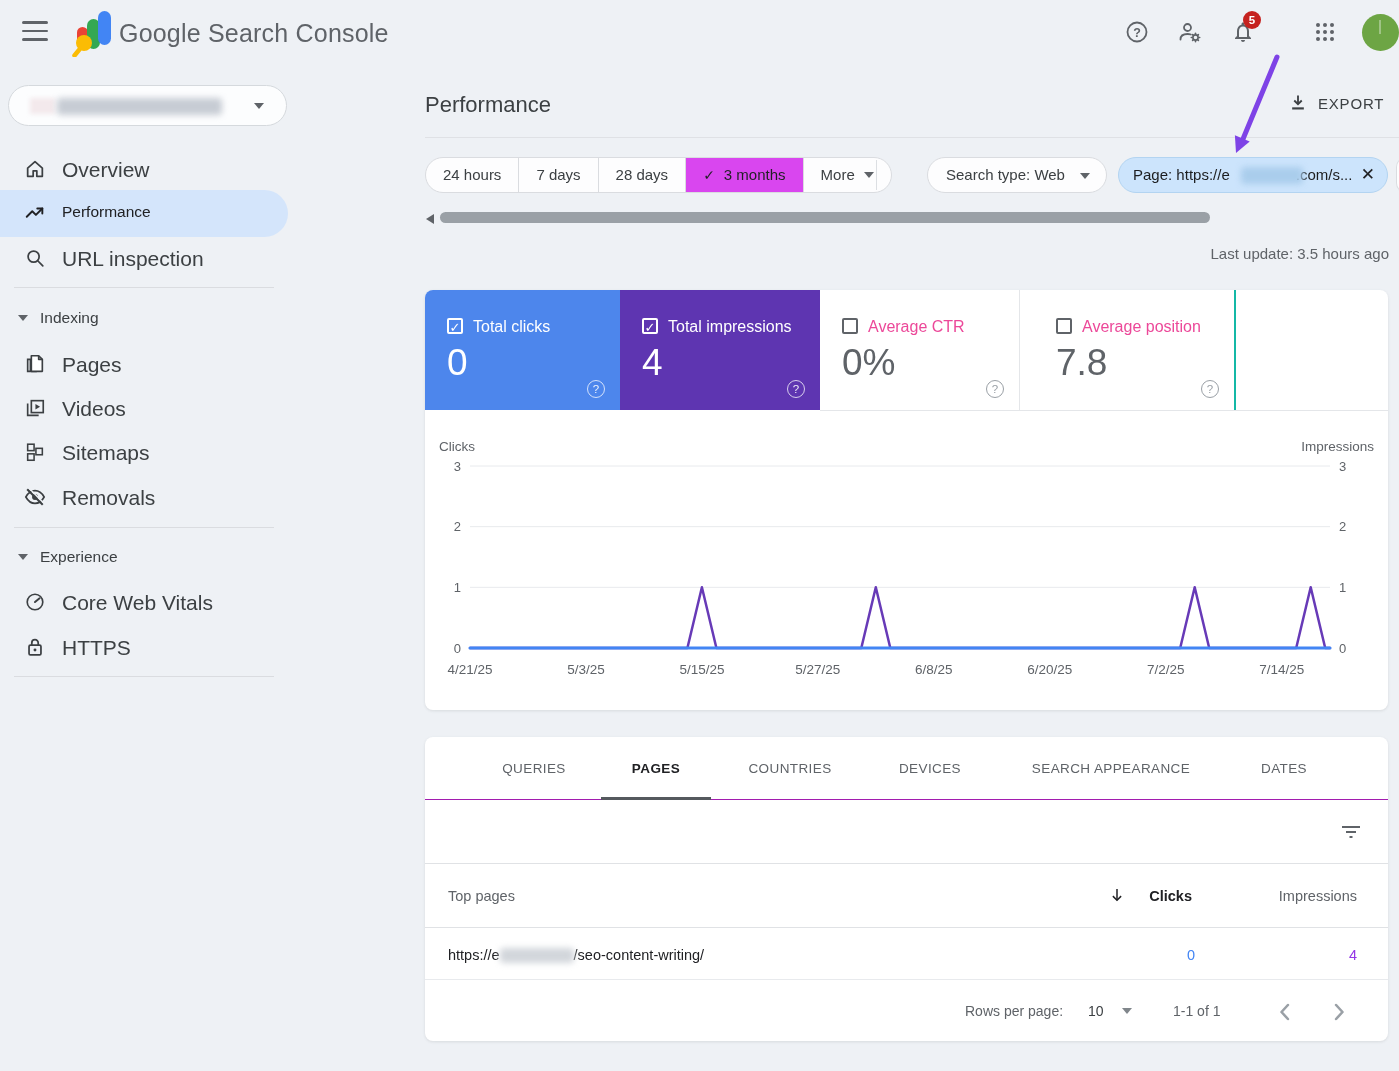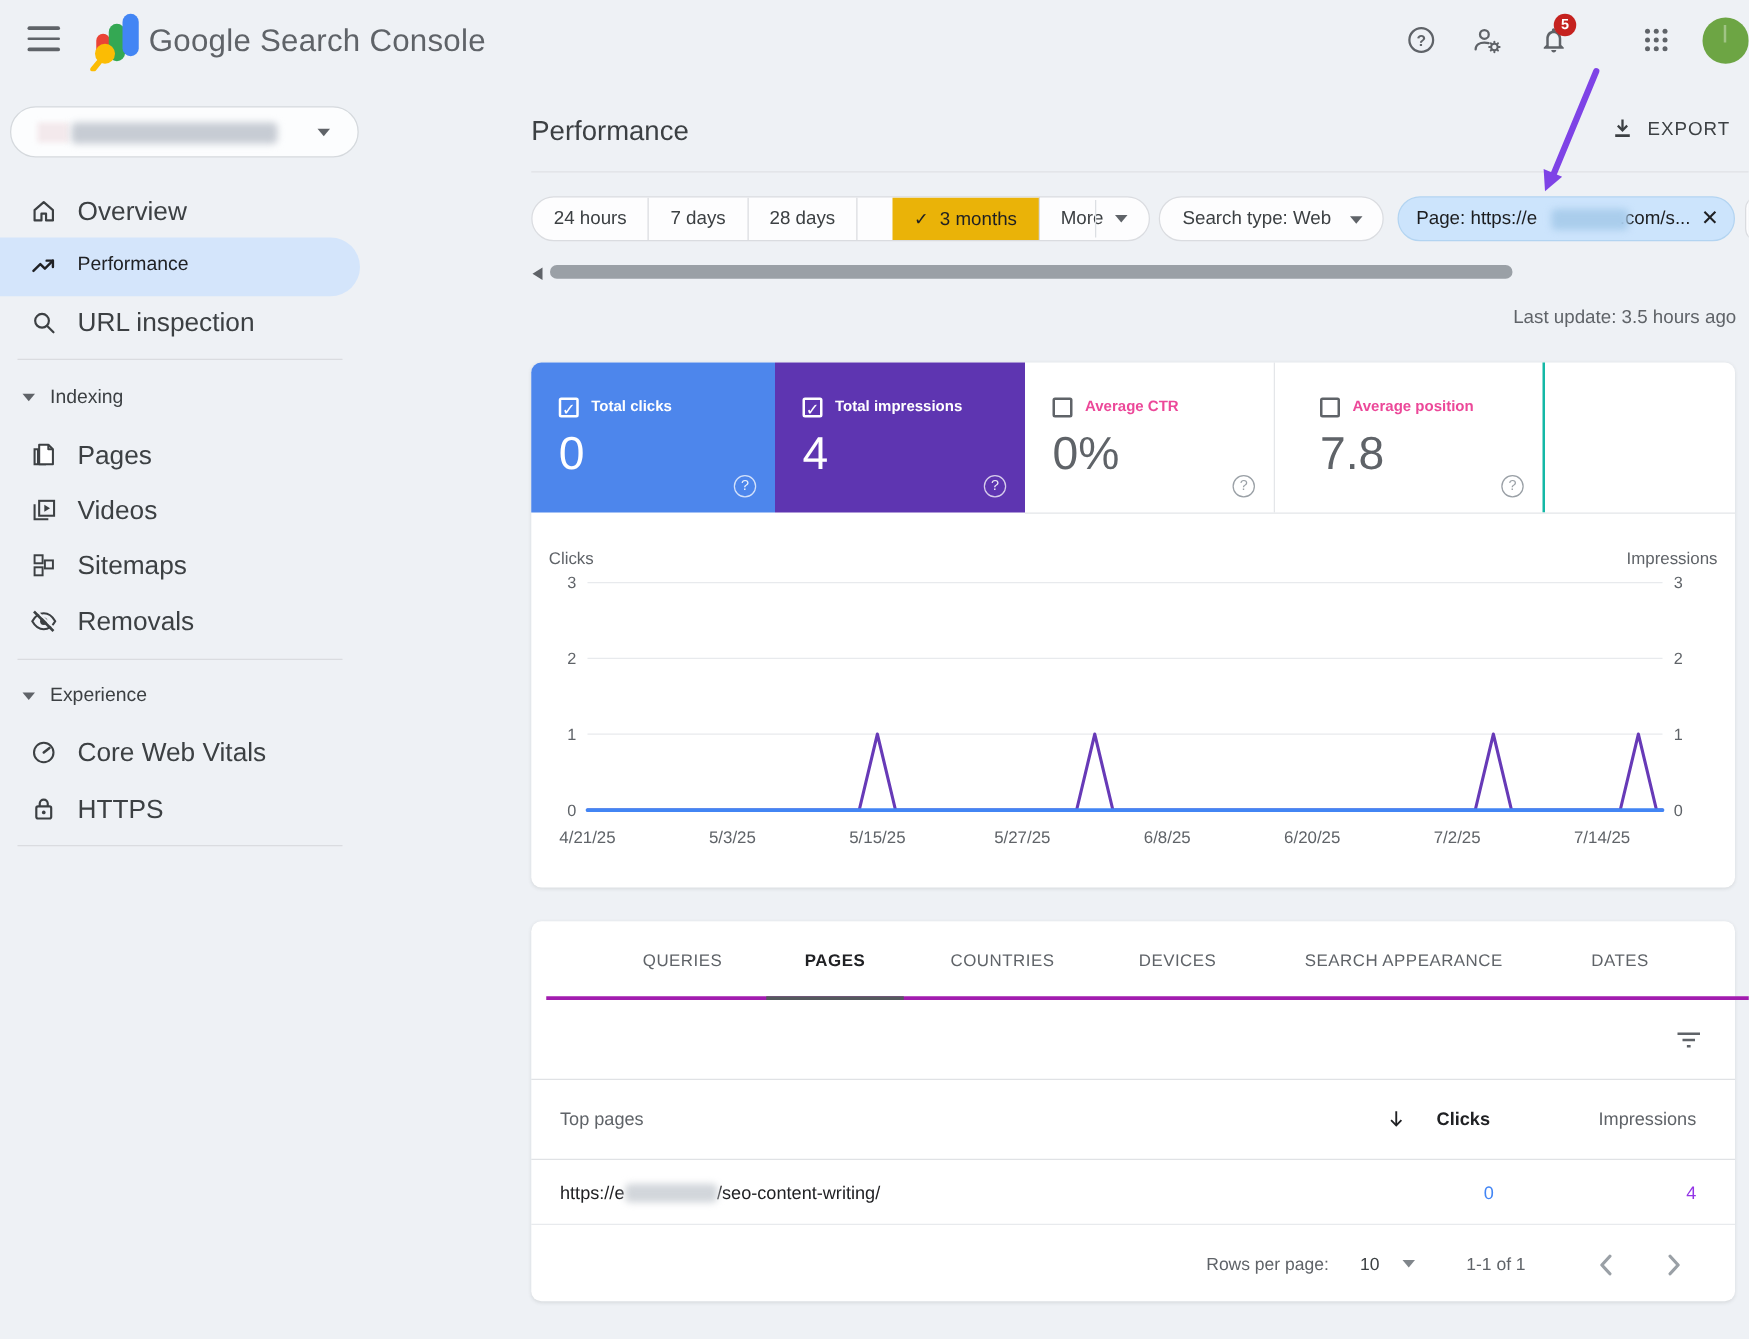--- a/index.html
+++ b/index.html
@@ -49,21 +49,21 @@
   .page-title { position:absolute; left:425px; top:92px; font-size:22px; color:#3c4043; }
   .export-btn { position:absolute; left:1286px; top:90px; width:110px; height:28px; cursor:pointer; }
   .export-btn .lbl { position:absolute; left:32px; top:5px; font-size:15px; font-weight:500; letter-spacing:.8px; color:#3c4043; }
   .main-top-divider { position:absolute; left:425px; top:137px; width:974px; height:1px; background:#dfe1e5; }
 
   
   .chip-group { position:absolute; left:425px; top:157px; height:36px; display:flex;
                 border:1px solid #dadce0; border-radius:18px; background:#fdfdfe; overflow:hidden; }
   .seg { padding:0 17px; font-size:15px; color:#3c4043; line-height:34px; border-right:1px solid #dadce0; cursor:pointer; white-space:nowrap;}
   .seg:last-child { border-right:none; }
-  .seg.selected { background:#eab308; color:#1f2023;margin-left:28px; }
+  .seg.selected { background:#d946ef; color:#1f2023; }
   .seg .check { font-weight:bold; margin-right:9px; font-size:14px; }
   .seg.more { display:flex; align-items:center; gap:9px; }
   .chip-vsep { position:absolute; left:876px; top:160px; width:1px; height:30px; background:#dcdfe3; }
   .chip { position:absolute; top:157px; height:36px; border:1px solid #dadce0; border-radius:18px; background:#fdfdfe;
           font-size:15px; color:#3c4043; line-height:34px; cursor:pointer; }
   .chip.search-type { left:927px; width:180px; padding:0 18px; }
   .chip.search-type .caret-down { position:absolute; right:16px; top:15px; border-left-width:5px; border-right-width:5px; border-top-width:6px;}
   .chip.page-filter { left:1118px; width:270px; background:#cce4fc; border-color:#b3d4f1; color:#1c1d1f; padding:0 14px; }
   .chip.page-filter .x { position:absolute; right:12px; top:0; font-size:17px; color:#202124; cursor:pointer; }
   .page-redact { position:absolute; left:122px; top:9px; width:62px; height:17px; background:#aacdec; }
@@ -79,41 +79,41 @@
 
   
   .panel { position:absolute; left:425px; width:963px; background:#fff; border-radius:8px; box-shadow:0 1px 3px rgba(60,64,67,.12); }
   #panel-chart { top:290px; height:420px; }
   #panel-table { top:737px; height:304px; }
 
   
   .mcard { position:absolute; top:0; height:120px; cursor:pointer; }
   .mcard .cb { position:absolute; left:22px; top:28px; width:16px; height:16px; border:2px solid; border-radius:2px;
                font-size:13px; line-height:15px; text-align:center; font-weight:bold; }
-  .mcard .lbl { position:absolute; left:48px; top:28px; font-size:12px;font-weight:bold; }
+  .mcard .lbl { position:absolute; left:48px; top:28px; font-size:16px; }
   .mcard .val { position:absolute; left:22px; top:52px; font-size:37px; }
   .mcard .help { position:absolute; right:15px; bottom:12px; width:18px; height:18px; border:1.5px solid; border-radius:50%;
                  font-size:11.5px; text-align:center; line-height:16px; }
   .mcard.colored { color:#fff; }
   .mcard.colored .cb { border-color:#fff; color:#fff; }
   .mcard.colored .help { border-color:rgba(255,255,255,.75); color:rgba(255,255,255,.9); }
   .mcard.plain .cb { border-color:#5f6368; color:transparent; }
   .mcard.plain .lbl { color:#ec4899; }
   .mcard.plain .val { color:#5f6368; }
   .mcard.plain .help { border-color:#9aa0a6; color:#9aa0a6; }
   #card-clicks { left:0; width:195px; border-radius:8px 0 0 0; }
   #card-impressions { left:195px; width:200px; }
   #card-ctr { left:395px; width:200px; border-right:1px solid #e4e6e9; }
   #card-position { left:609px; width:202px; border-right:2px solid #14b8a6; }
   .cards-bottom-line { position:absolute; left:395px; top:120px; width:568px; height:1px; background:#e4e6e9; }
 
   #chart-wrap { position:absolute; left:0; top:146px; width:963px; height:250px; }
 
   
-  .tabs-row { position:absolute; left:12px; top:0; width:963px; height:63px; border-bottom:3px solid #a21caf; }
+  .tabs-row { position:absolute; left:0; top:0; width:963px; height:63px; border-bottom:1px solid #a21caf; }
   .tab { position:absolute; top:24px; transform:translateX(-50%); font-size:13.5px; letter-spacing:.4px;
          color:#5f6368; cursor:pointer; white-space:nowrap; }
   .tab.active { color:#202124; font-weight:bold; }
   .tab-underline { position:absolute; left:176px; top:60px; width:110px; height:3px; background:#55595e; }
   .toolbar-row { position:absolute; left:0; top:63px; width:963px; height:64px; border-bottom:1px solid #e0e2e5; }
   .filter-btn { position:absolute; right:25px; top:20px; width:24px; height:24px; cursor:pointer; }
   .thead-row { position:absolute; left:0; top:127px; width:963px; height:64px; border-bottom:1px solid #e0e2e5; font-size:14.5px; }
   .th-pages { position:absolute; left:23px; top:24px; color:#5f6368; }
   .th-clicks { position:absolute; right:196px; top:24px; color:#202124; font-weight:bold; }
   .sort-arrow { position:absolute; right:262px; top:22px; width:18px; height:18px; cursor:pointer;}

